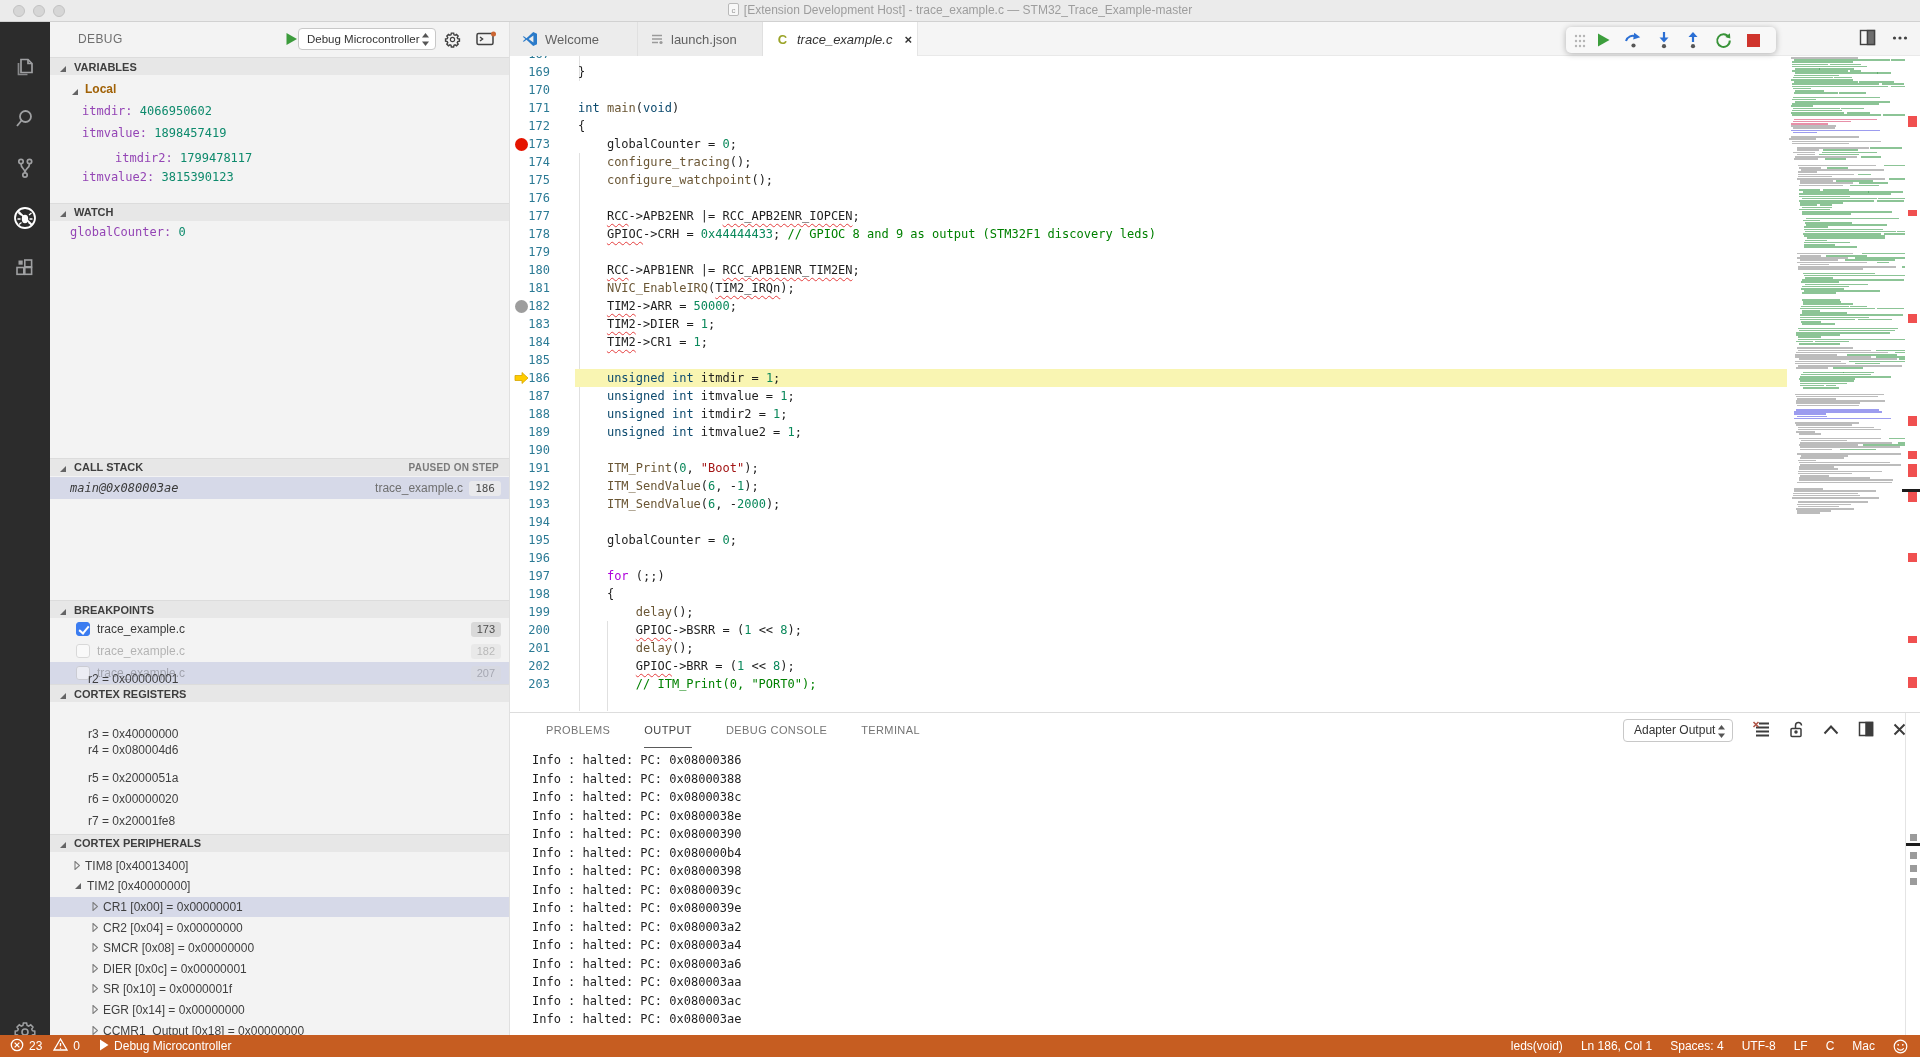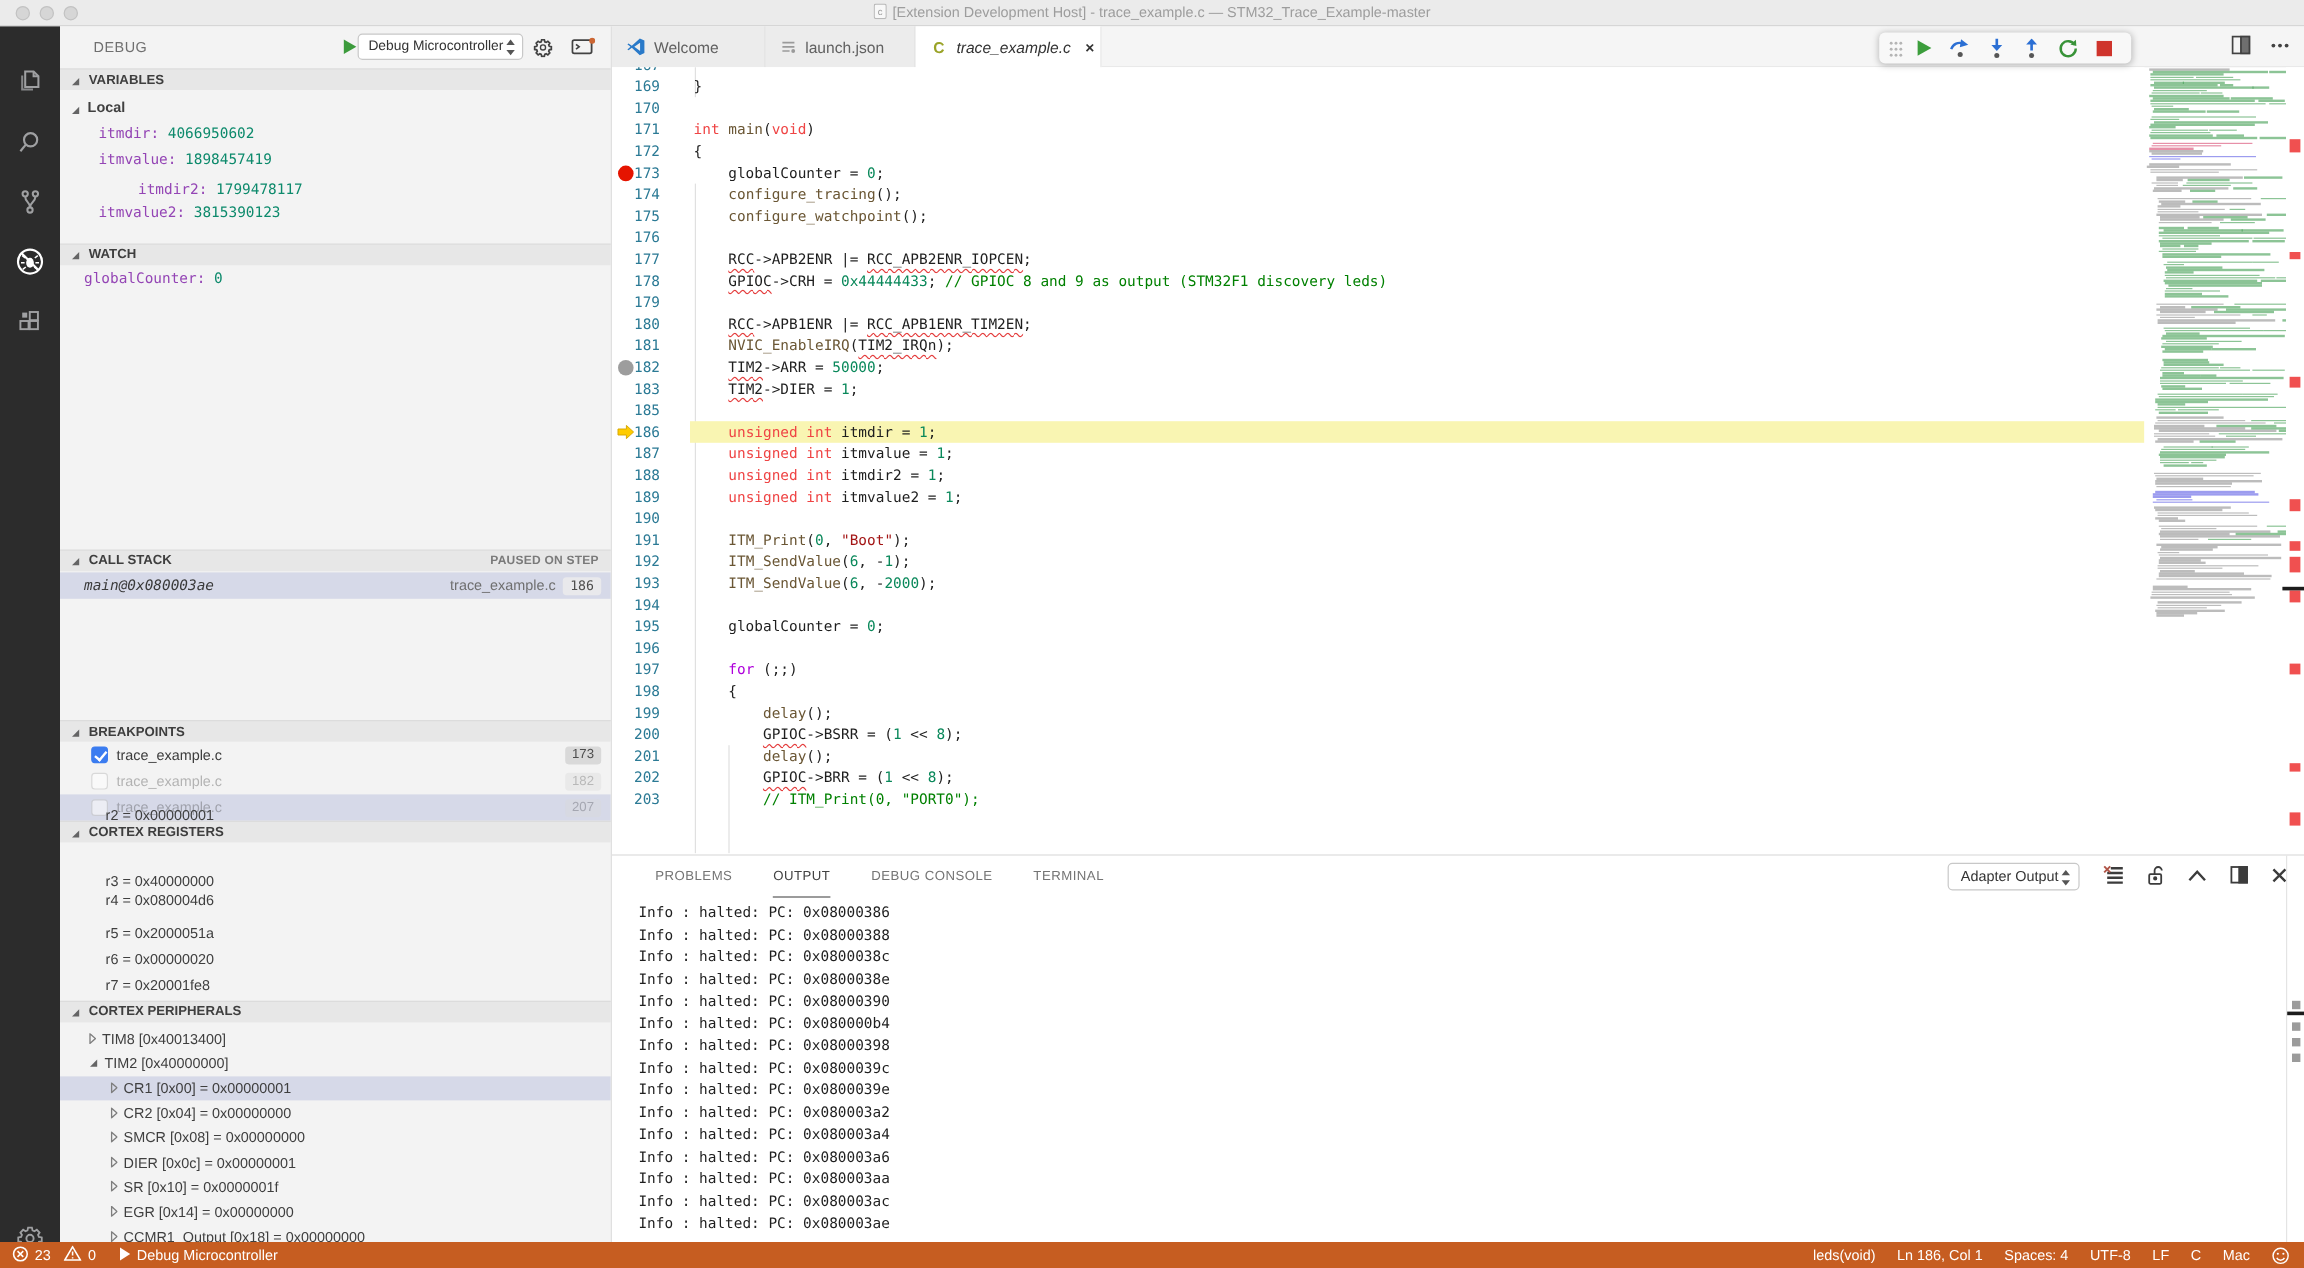--- a/index.html
+++ b/index.html
@@ -26,21 +26,21 @@
   .sb-select { position:absolute; left:248px; top:6px; width:138px; height:22px; background:#fff; border:1px solid #c8c8c8; border-radius:4px; font-size:11.5px; color:#333; line-height:20px; padding-left:8px; white-space:nowrap; }
   .sb-spin { position:absolute; right:5px; top:3px; }
   .sb-gear { position:absolute; left:394px; top:9px; }
   .sb-console { position:absolute; left:426px; top:9px; }
 
   .sect-head { position:absolute; left:0; width:100%; height:18px; background:#e7e7e7; border-top:1px solid #dcdcdc; display:flex; align-items:center; font-weight:bold; font-size:11px; color:#3e3e3e; }
   .sect-head .twisty { margin:0 7px 0 9px; }
   .sect-head .right-note { position:absolute; right:10px; font-size:10px; color:#7a7a7a; font-weight:bold; letter-spacing:.2px; }
   .twisty { width:8px; height:8px; display:inline-block; }
   .row22 { position:absolute; left:0; width:100%; height:22px; display:flex; align-items:center; }
-  .scope-row { font-weight:bold; color:#404040; padding-left:9px; }
+  .scope-row { font-weight:bold; color:#a16207; padding-left:21px; }
   .scope-row .twisty { margin-right:6px; }
   .var-row { padding-left:32px; font-size:12px; }
   .var-name { color:#9445b5; } .var-val { color:#0d8a6c; }
   .varfont { font-family:"DejaVu Sans Mono", monospace; font-size:12px; }
   .stack-row { background:#d6d9e8; padding-left:20px; }
   .stack-fn { font-style:italic; color:#3a3a3a; }
   .stack-right { position:absolute; right:8px; display:flex; align-items:center; gap:6px; }
   .stack-file { color:#6f6f6f; font-size:12px; }
   .badge { background:#d9d9d9; color:#4d4d4d; border-radius:3px; font-size:11px; padding:1px 6px; line-height:13px; }
   .stack-row .badge { background:#e9e9ec; }
@@ -70,21 +70,21 @@
   .dbg-btn { width:30px; height:24px; display:flex; align-items:center; justify-content:center; }
   .drag-dots { width:12px; height:14px; margin-right:3px; }
 
   .code-area { position:absolute; left:510px; top:56px; width:1277px; height:656px; background:#fff; overflow:hidden; }
   .code-inner { position:absolute; left:0; top:-11px; width:100%; }
   .code-row { position:relative; height:18px; line-height:18px; white-space:pre; }
   .code-row .hl-band { position:absolute; left:65px; right:0; top:0; height:18px; background:#f9f5b2; }
   .glyph { position:absolute; left:0; top:0; width:20px; height:18px; }
   .lnum { position:absolute; left:14px; width:26px; text-align:right; color:#2b7a95; font-family:"DejaVu Sans Mono", monospace; font-size:12px; }
   .ctext { position:absolute; left:68px; font-family:"DejaVu Sans Mono", monospace; font-size:12px; color:#1e1e1e; }
-  .ctext .k { color:#ef4444; }
+  .ctext .k { color:#0c4a6e; }
   .ctext .t { color:#af00db; }
   .ctext .n { color:#09885a; }
   .ctext .c { color:#008000; }
   .ctext .s { color:#a31515; }
   .ctext .f { color:#6a5634; }
   .ctext .e { text-decoration:underline; text-decoration-style:wavy; text-decoration-color:#e43e3e; text-decoration-thickness:1px; text-underline-offset:3px; }
   .indent-guide { position:absolute; width:1px; background:#e0e0e0; }
   .bp-dot { position:absolute; left:5px; top:2.5px; width:13px; height:13px; border-radius:50%; }
   .bp-red { background:#e51400; }
   .bp-gray { background:#9d9d9d; }
@@ -465,20 +465,21 @@
       <div class="code-row"><div class="glyph"></div><div class="lnum">174</div><div class="ctext"><span>    </span><span class="f">configure_tracing</span><span>();</span></div></div>
       <div class="code-row"><div class="glyph"></div><div class="lnum">175</div><div class="ctext"><span>    </span><span class="f">configure_watchpoint</span><span>();</span></div></div>
       <div class="code-row"><div class="glyph"></div><div class="lnum">176</div><div class="ctext"></div></div>
       <div class="code-row"><div class="glyph"></div><div class="lnum">177</div><div class="ctext"><span>    </span><span class="e">RCC</span><span>-&gt;APB2ENR |= </span><span class="e">RCC_APB2ENR_IOPCEN</span><span>;</span></div></div>
       <div class="code-row"><div class="glyph"></div><div class="lnum">178</div><div class="ctext"><span>    </span><span class="e">GPIOC</span><span>-&gt;CRH = </span><span class="n">0x44444433</span><span>; </span><span class="c">// GPIOC 8 and 9 as output (STM32F1 discovery leds)</span></div></div>
       <div class="code-row"><div class="glyph"></div><div class="lnum">179</div><div class="ctext"></div></div>
       <div class="code-row"><div class="glyph"></div><div class="lnum">180</div><div class="ctext"><span>    </span><span class="e">RCC</span><span>-&gt;APB1ENR |= </span><span class="e">RCC_APB1ENR_TIM2EN</span><span>;</span></div></div>
       <div class="code-row"><div class="glyph"></div><div class="lnum">181</div><div class="ctext"><span>    </span><span class="f">NVIC_EnableIRQ</span><span>(</span><span class="e">TIM2_IRQn</span><span>);</span></div></div>
       <div class="code-row"><div class="glyph"><div class="bp-dot bp-gray"></div></div><div class="lnum">182</div><div class="ctext"><span>    </span><span class="e">TIM2</span><span>-&gt;ARR = </span><span class="n">50000</span><span>;</span></div></div>
       <div class="code-row"><div class="glyph"></div><div class="lnum">183</div><div class="ctext"><span>    </span><span class="e">TIM2</span><span>-&gt;DIER = </span><span class="n">1</span><span>;</span></div></div>
+      <div class="code-row"><div class="glyph"></div><div class="lnum">184</div><div class="ctext"><span>    </span><span class="e">TIM2</span><span>-&gt;CR1 = </span><span class="n">1</span><span>;</span></div></div>
       <div class="code-row"><div class="glyph"></div><div class="lnum">185</div><div class="ctext"></div></div>
       <div class="code-row"><div class="hl-band"></div><div class="glyph"><svg style="position:absolute;left:4px;top:3px" width="15" height="12" viewBox="0 0 15 12">
             <path d="M1 3.5 H8 V0.5 L14 6 L8 11.5 V8.5 H1 Z" fill="#ffcc00" stroke="#d6a600" stroke-width=".8"></path>
           </svg></div><div class="lnum">186</div><div class="ctext"><span>    </span><span class="k">unsigned</span><span> </span><span class="k">int</span><span> itmdir = </span><span class="n">1</span><span>;</span></div></div>
       <div class="code-row"><div class="glyph"></div><div class="lnum">187</div><div class="ctext"><span>    </span><span class="k">unsigned</span><span> </span><span class="k">int</span><span> itmvalue = </span><span class="n">1</span><span>;</span></div></div>
       <div class="code-row"><div class="glyph"></div><div class="lnum">188</div><div class="ctext"><span>    </span><span class="k">unsigned</span><span> </span><span class="k">int</span><span> itmdir2 = </span><span class="n">1</span><span>;</span></div></div>
       <div class="code-row"><div class="glyph"></div><div class="lnum">189</div><div class="ctext"><span>    </span><span class="k">unsigned</span><span> </span><span class="k">int</span><span> itmvalue2 = </span><span class="n">1</span><span>;</span></div></div>
       <div class="code-row"><div class="glyph"></div><div class="lnum">190</div><div class="ctext"></div></div>
       <div class="code-row"><div class="glyph"></div><div class="lnum">191</div><div class="ctext"><span>    </span><span class="f">ITM_Print</span><span>(</span><span class="n">0</span><span>, </span><span class="s">"Boot"</span><span>);</span></div></div>
       <div class="code-row"><div class="glyph"></div><div class="lnum">192</div><div class="ctext"><span>    </span><span class="f">ITM_SendValue</span><span>(</span><span class="n">6</span><span>, -</span><span class="n">1</span><span>);</span></div></div>

